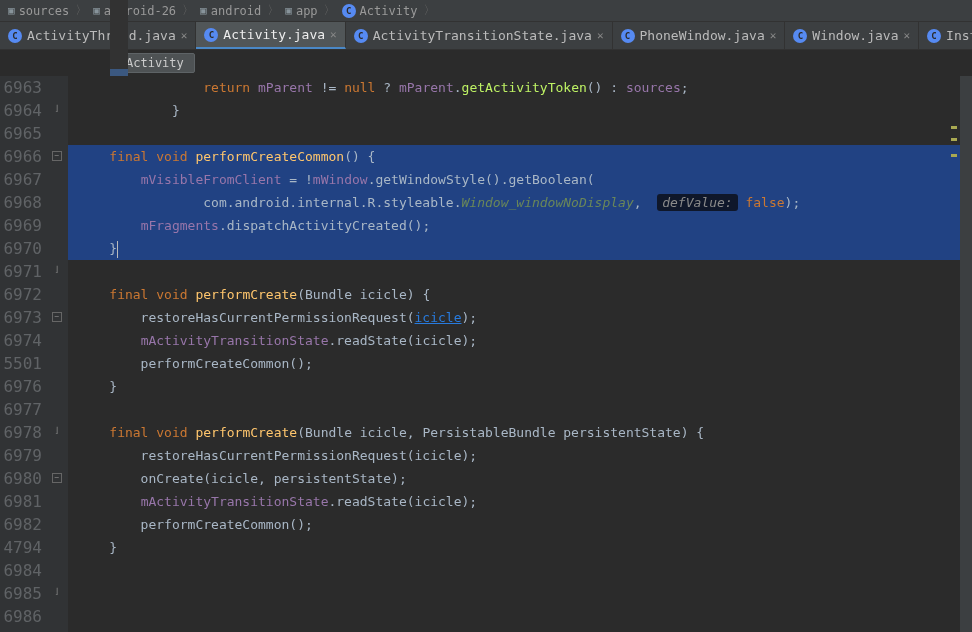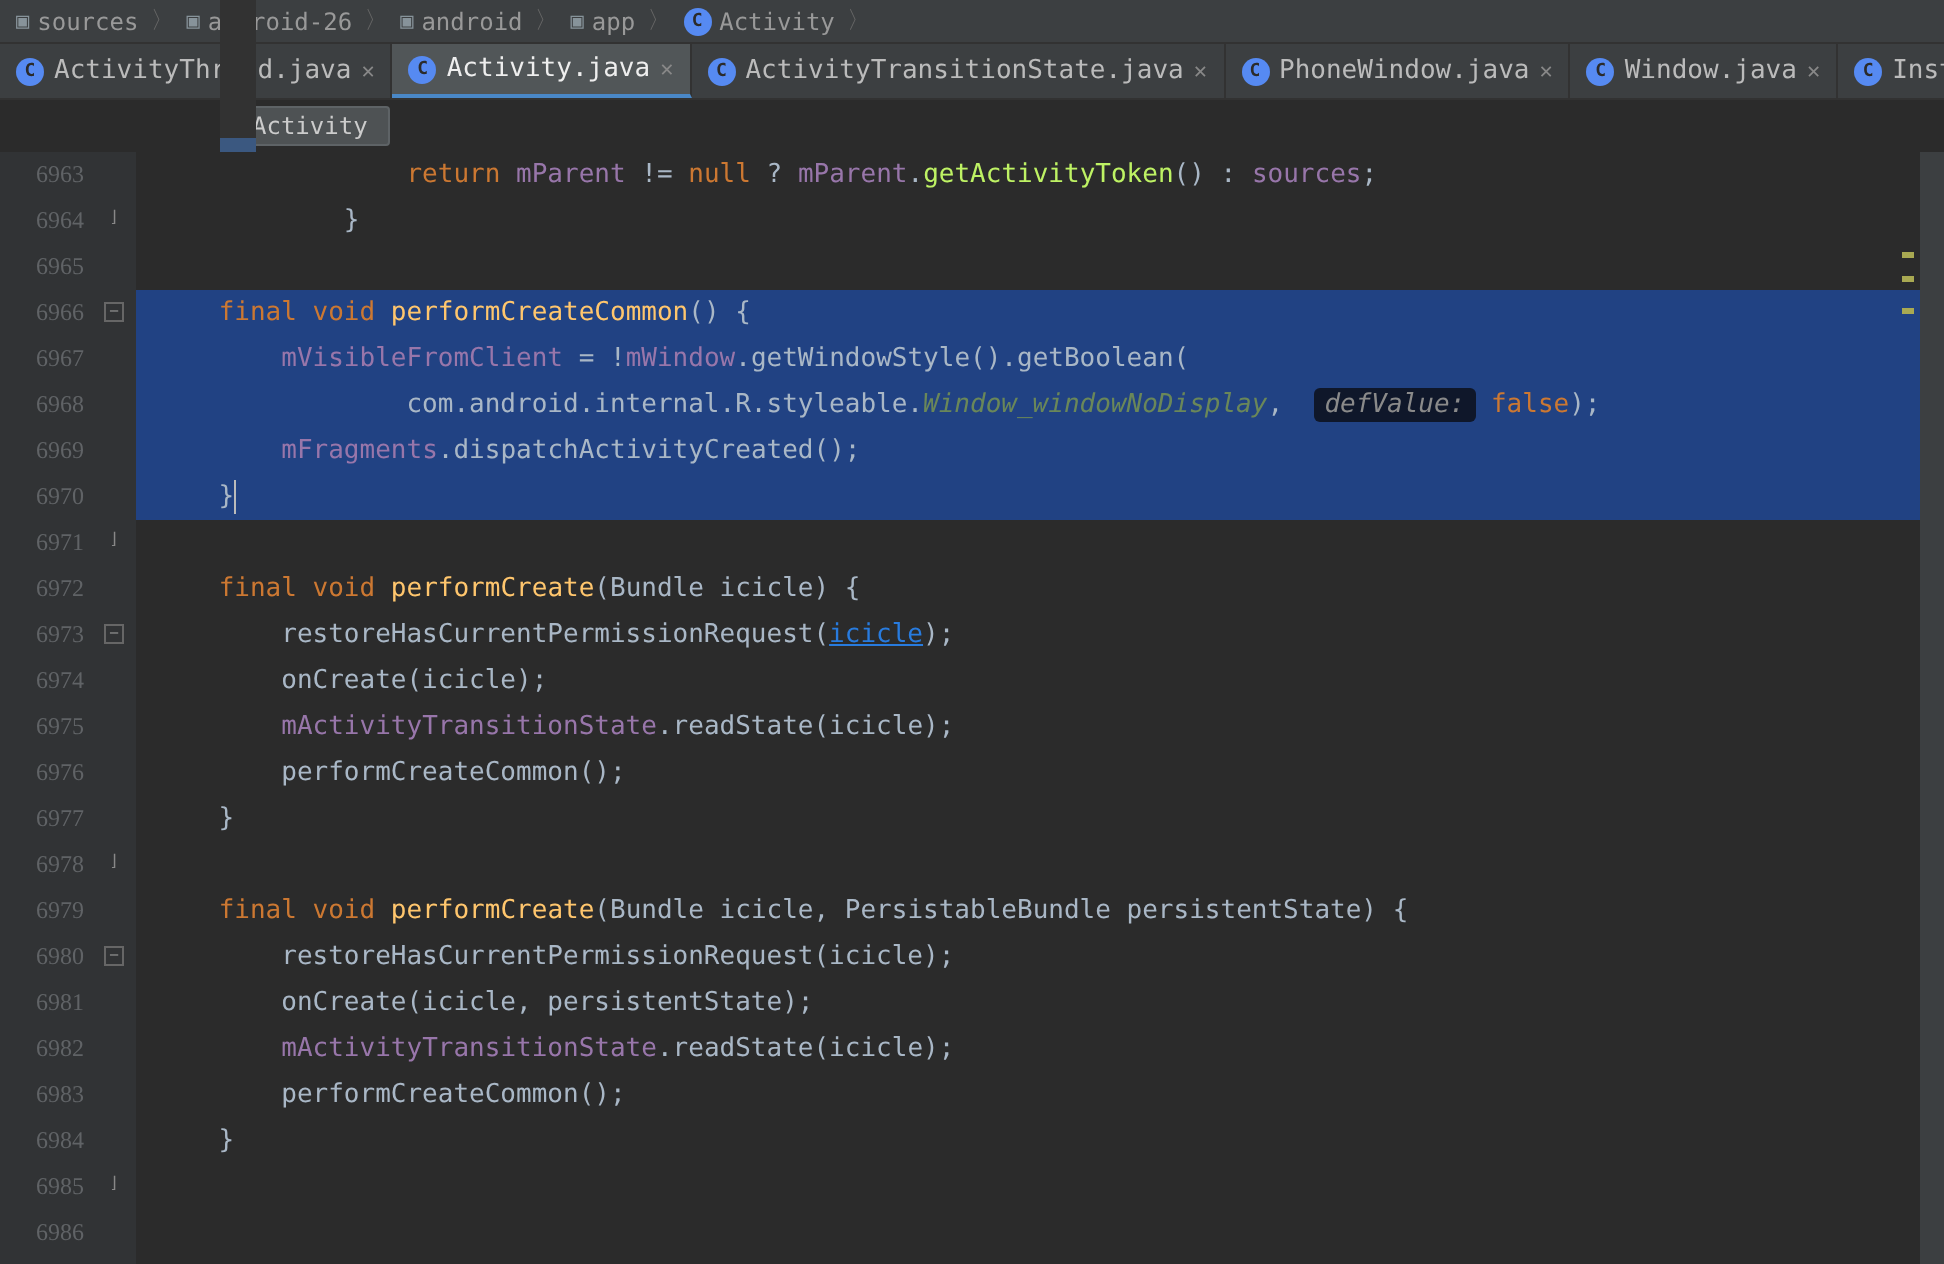--- a/index.html
+++ b/index.html
@@ -83,23 +83,22 @@
 .editor {
   display: flex;
   height: 556px;
 }
 .gutter-lines {
   width: 48px;
   background: #313335;
   text-align: right;
   padding: 0 6px 0 0;
   color: #606366;
-  font-size: 12px;
+  font-size: 16px;
   flex-shrink: 0;
-  font-family: Liberation Serif, serif;
 }
 .gutter-marks {
   width: 20px;
   background: #313335;
   flex-shrink: 0;
   position: relative;
 }
 .gutter-line { height: 23px; line-height: 23px; }
 .fold-mark {
   position: absolute;
@@ -256,29 +255,29 @@
       <div class="gutter-line">6965</div>
       <div class="gutter-line">6966</div>
       <div class="gutter-line">6967</div>
       <div class="gutter-line">6968</div>
       <div class="gutter-line">6969</div>
       <div class="gutter-line">6970</div>
       <div class="gutter-line">6971</div>
       <div class="gutter-line">6972</div>
       <div class="gutter-line">6973</div>
       <div class="gutter-line">6974</div>
-      <div class="gutter-line">6975</div>
+      <div class="gutter-line">5501</div>
       <div class="gutter-line">6976</div>
       <div class="gutter-line">6977</div>
       <div class="gutter-line">6978</div>
       <div class="gutter-line">6979</div>
       <div class="gutter-line">6980</div>
       <div class="gutter-line">6981</div>
       <div class="gutter-line">6982</div>
-      <div class="gutter-line">6983</div>
+      <div class="gutter-line">4794</div>
       <div class="gutter-line">6984</div>
       <div class="gutter-line">6985</div>
       <div class="gutter-line">6986</div>
     </div>
   <div class="gutter-marks" id="gutter-marks">
       <div class="fold-mark" style="top:29px;border:none;">⌋</div>
       <div class="fold-mark" style="top:75px">−</div>
       <div class="fold-mark" style="top:190px;border:none;">⌋</div>
       <div class="fold-mark" style="top:236px">−</div>
       <div class="fold-mark" style="top:351px;border:none;">⌋</div>
@@ -299,21 +298,20 @@
       <div class="code-line">            }</div>
       <div class="code-line"></div>
       <div class="code-line sel">    <span class="kw">final</span> <span class="kw">void</span> <span class="method-decl">performCreateCommon</span>() {</div>
       <div class="code-line sel">        <span class="field">mVisibleFromClient</span> = !<span class="field">mWindow</span>.getWindowStyle().getBoolean(</div>
       <div class="code-line sel">                com.android.internal.R.styleable.<span class="str-ital">Window_windowNoDisplay</span>,  <span class="hint-bg">defValue:</span> <span class="kw">false</span>);</div>
       <div class="code-line sel">        <span class="field">mFragments</span>.dispatchActivityCreated();</div>
       <div class="code-line sel">    }<span class="caret"></span></div>
       <div class="code-line"></div>
       <div class="code-line">    <span class="kw">final</span> <span class="kw">void</span> <span class="method-decl">performCreate</span>(Bundle icicle) {</div>
       <div class="code-line">        restoreHasCurrentPermissionRequest(<span class="param-link">icicle</span>);</div>
-      <div class="code-line">        onCreate(icicle);</div>
       <div class="code-line">        <span class="field">mActivityTransitionState</span>.readState(icicle);</div>
       <div class="code-line">        performCreateCommon();</div>
       <div class="code-line">    }</div>
       <div class="code-line"></div>
       <div class="code-line">    <span class="kw">final</span> <span class="kw">void</span> <span class="method-decl">performCreate</span>(Bundle icicle, PersistableBundle persistentState) {</div>
       <div class="code-line">        restoreHasCurrentPermissionRequest(icicle);</div>
       <div class="code-line">        onCreate(icicle, persistentState);</div>
       <div class="code-line">        <span class="field">mActivityTransitionState</span>.readState(icicle);</div>
       <div class="code-line">        performCreateCommon();</div>
       <div class="code-line">    }</div>

